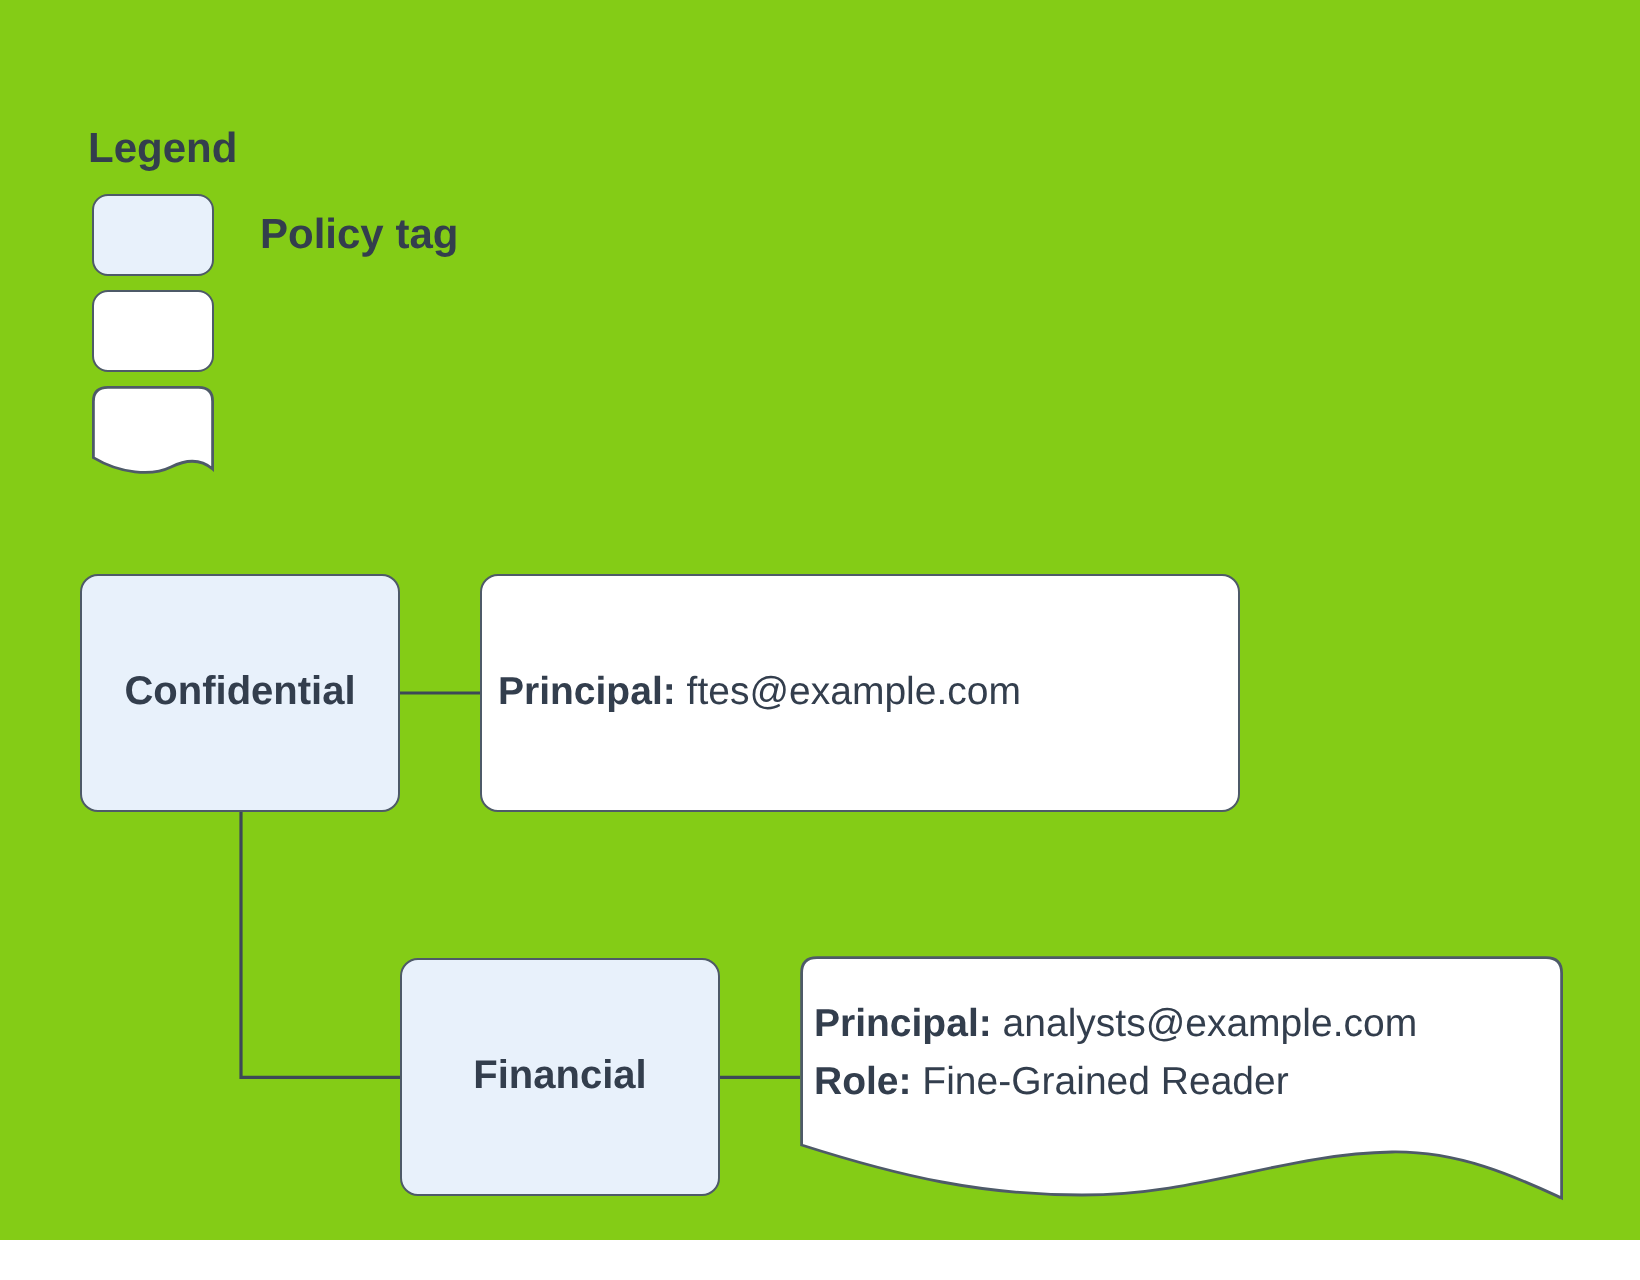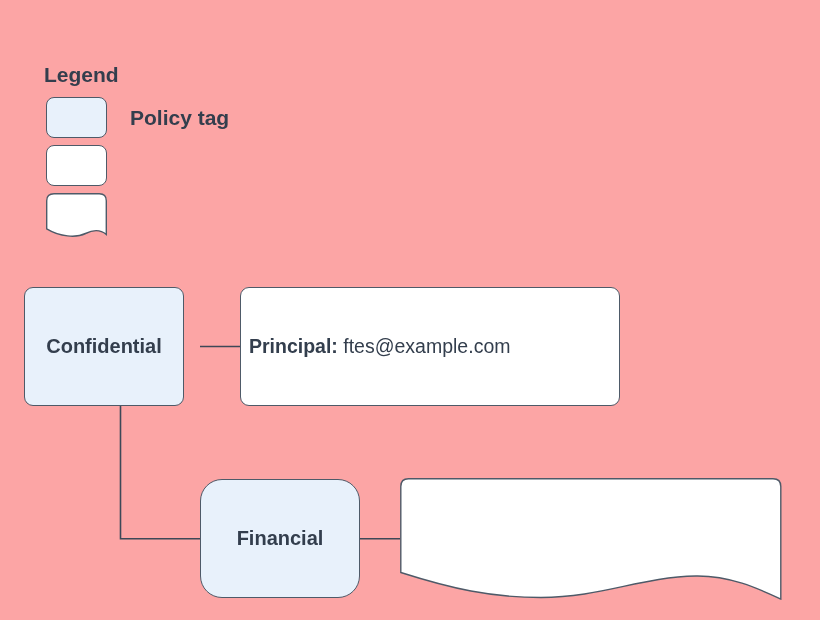--- a/index.html
+++ b/index.html
@@ -6,21 +6,21 @@
     --tag-fill:#e8f1fb;
     --card-fill:#ffffff;
     --stroke:#4e5a68;
     --connector:#3d4857;
     --text:#333e4d;
   }
   html,body{margin:0;padding:0;background:#ffffff;}
   .canvas{
     position:relative;
     width:820px;height:620px;
-    background:#fca5a5;
+    background:#84cc16;
     font-family:"Liberation Sans","DejaVu Sans",sans-serif;
     color:var(--text);
     overflow:hidden;
   }
   .abs{position:absolute;}
 
   
   .legend-title{
     left:44px;top:63px;
     font-size:21px;font-weight:700;
@@ -88,31 +88,33 @@
   <svg class="abs" style="left:46px;top:193px;" width="62" height="46" viewBox="0 0 62 46">
     <path class="shape-stroke" d="M 8,0.7 H 53.3 Q 60.3,0.7 60.3,7.7 V 41.5 C 54.5,36.5 47.5,36.5 39.5,40.5 C 30,45.2 14,43.8 0.7,35.8 V 7.7 Q 0.7,0.7 8,0.7 Z"></path>
   </svg>
 
   <svg class="abs" style="left:0;top:0;pointer-events:none;" width="820" height="640" viewBox="0 0 820 640">
     <path class="conn" d="M 200,346.5 H 240"></path>
     <path class="conn" d="M 120.5,406 V 538.7 H 200"></path>
     <path class="conn" d="M 360,538.7 H 400"></path>
   </svg>
 
-  <div class="abs tag-node" style="left:24px;top:287px;">
+  <div class="abs tag-node" style="left:40px;top:287px;">
     <span>Confidential</span>
   </div>
 
-  <div class="abs tag-node" style="left:200px;top:479px;border-radius:22px;">
+  <div class="abs tag-node" style="left:200px;top:479px;">
     <span>Financial</span>
   </div>
 
   <div class="abs policy-card" style="left:240px;top:287px;">
     <div class="card-line"><span class="b">Principal:</span> <span>ftes@example.com</span></div>
   </div>
 
   <svg class="abs" style="left:400px;top:478px;" width="382" height="127" viewBox="0 0 382 127">
     <path class="shape-stroke" d="M 8.5,0.8 H 373 Q 380.8,0.8 380.8,8.5 V 121 C 360,111.5 331,97.5 296,98 C 241,99 201,119.5 141,119.5 C 91,119.5 51,110.5 0.8,94.5 V 8.5 Q 0.8,0.8 8.5,0.8 Z"></path>
   </svg>
   <div class="abs doc-text">
+    <div class="card-line"><span class="b">Principal:</span> <span>analysts@example.com</span></div>
+    <div class="card-line"><span class="b">Role:</span> <span>Fine-Grained Reader</span></div>
   </div>
 
 </div>
 
 </body></html>

